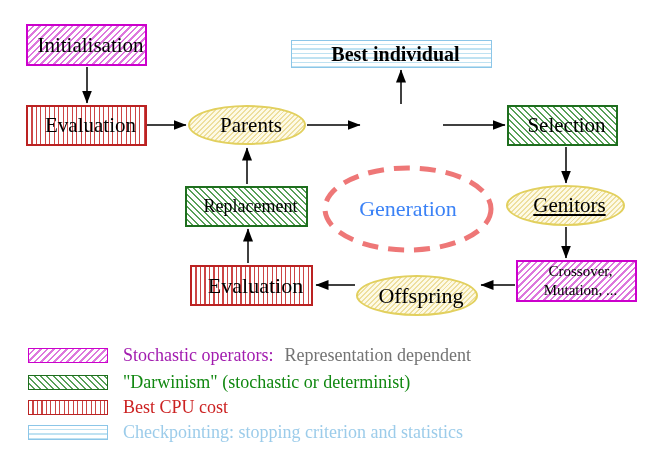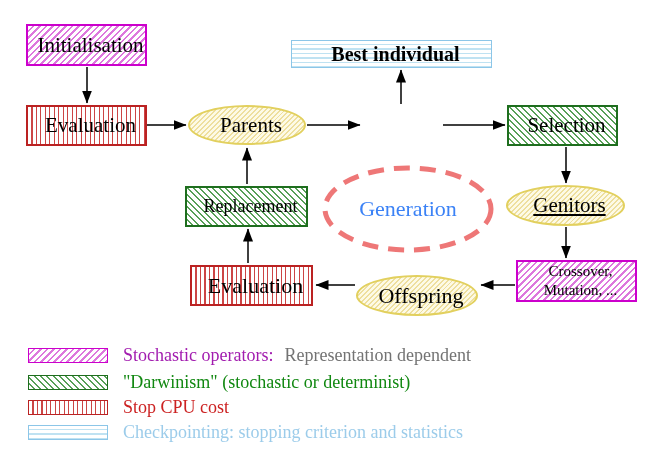--- a/index.html
+++ b/index.html
@@ -124,18 +124,18 @@
 
   <div class="legend-swatch hatch-magenta" id="swatch-stochastic"></div>
   <div class="legend-text" id="legend-text-stochastic">
     <span class="c-magenta">Stochastic operators:</span><span class="c-gold">Representation dependent</span>
   </div>
 
   <div class="legend-swatch hatch-green" id="swatch-darwinism"></div>
   <div class="legend-text c-green" id="legend-text-darwinism">"Darwinism" (stochastic or determinist)</div>
 
   <div class="legend-swatch hatch-red" id="swatch-cpu"></div>
-  <div class="legend-text c-red" id="legend-text-cpu">Stop CPU cost</div>
+  <div class="legend-text c-red" id="legend-text-cpu">Best CPU cost</div>
 
   <div class="legend-swatch hatch-cyan" id="swatch-checkpointing"></div>
   <div class="legend-text c-cyan" id="legend-text-checkpointing">Checkpointing: stopping criterion and statistics</div>
 
 </div>
 
 </body></html>

